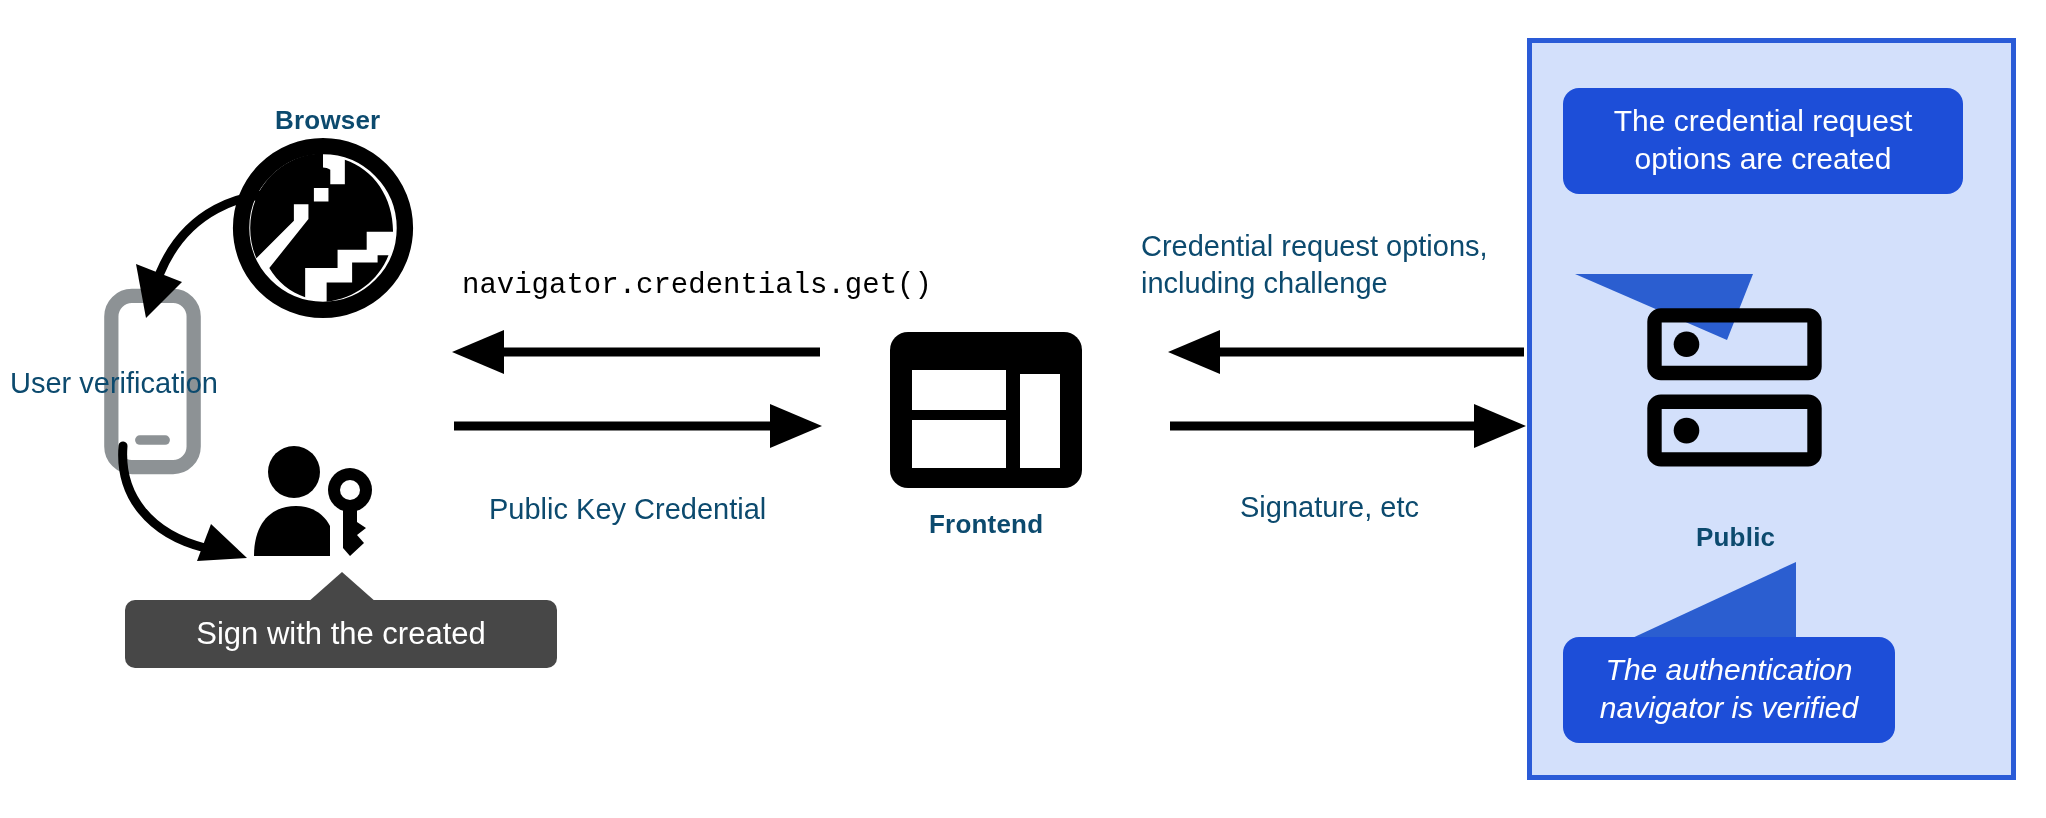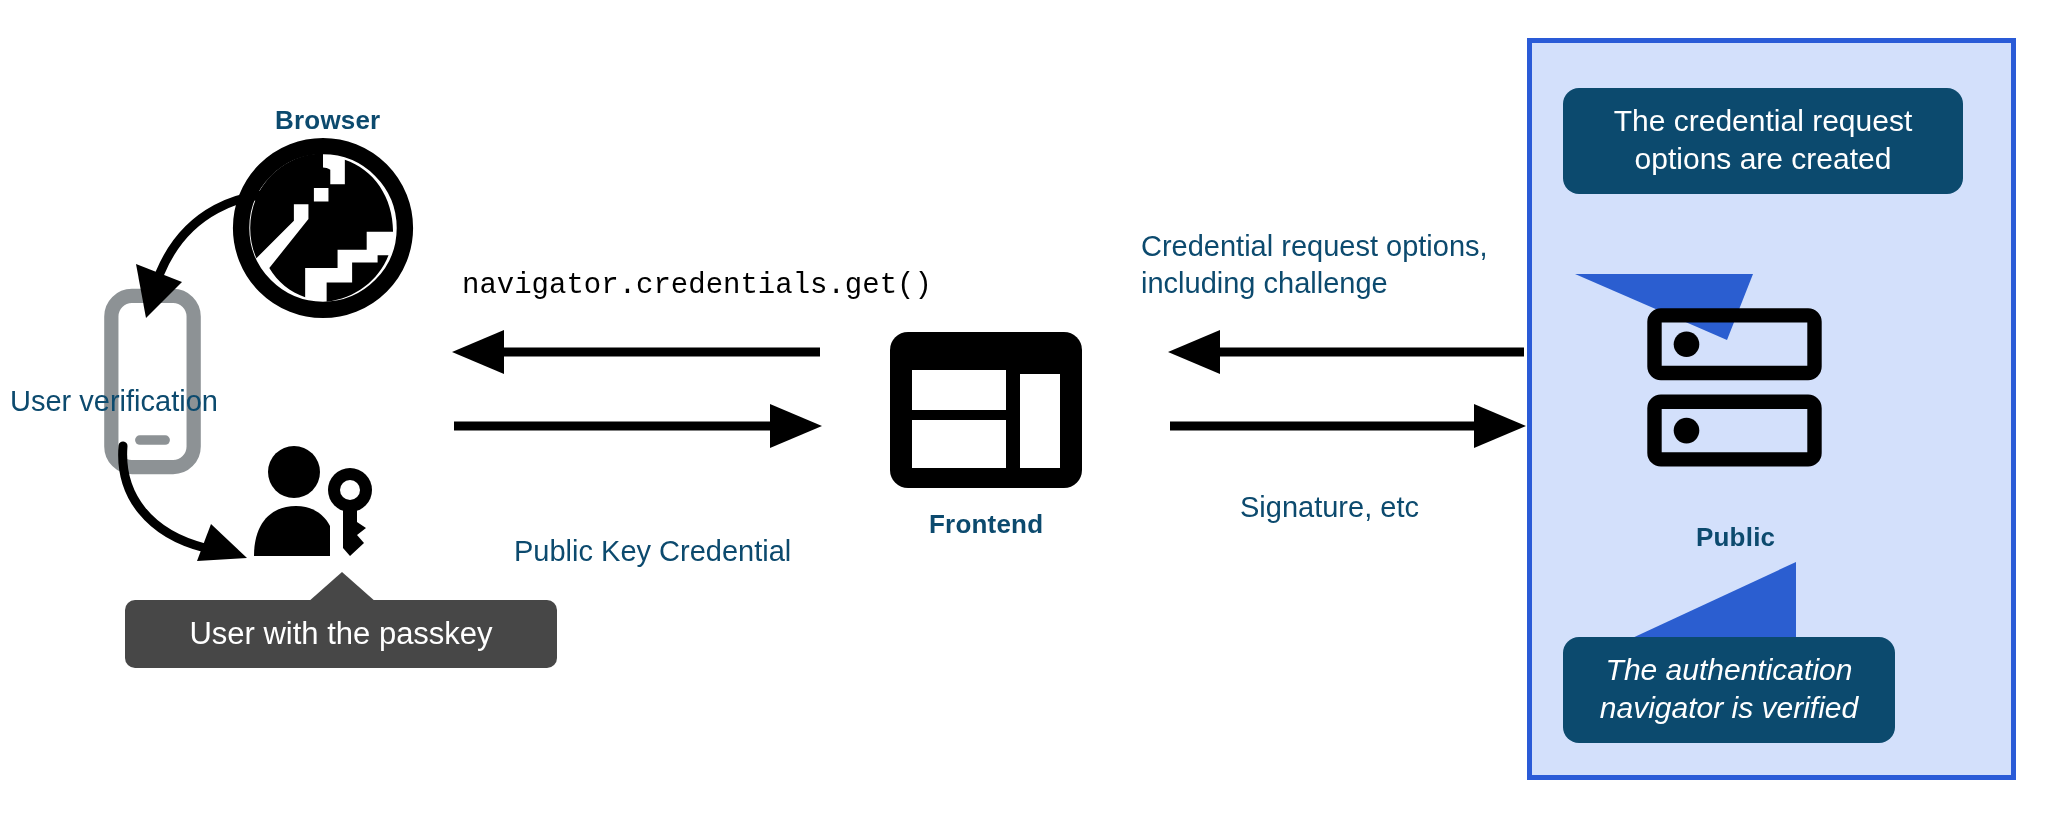--- a/index.html
+++ b/index.html
@@ -46,21 +46,21 @@
     top: 38px;
     width: 489px;
     height: 742px;
     background: #d3e0fb;
     border: 5px solid #2a5bd7;
     box-sizing: border-box;
   }
 
   
   .callout {
-    background: #0c4a6e;
+    background: #1d4ed8;
     border-radius: 16px;
     color: #ffffff;
     font-size: 30px;
     line-height: 1.27;
     text-align: center;
     padding: 14px 20px 16px 20px;
     box-sizing: border-box;
   }
 
   
@@ -123,58 +123,58 @@
     </svg>
   </div>
 
   <div class="abs" style="left:105px; top:438px;">
     <svg width="220" height="140" viewBox="0 0 220 140">
       <path d="M18 8 C 14 58 45 96 100 110" fill="none" stroke="#000" stroke-width="9" stroke-linecap="round"></path>
       <path d="M142 120 L 92 123 L 106 86 Z" fill="#000"></path>
     </svg>
   </div>
 
-  <div class="abs lbl" style="left:10px; top:383px;">User verification</div>
+  <div class="abs lbl" style="left:10px; top:365px;">User verification</div>
 
   <div class="abs" style="left:252px; top:444px;">
     <svg width="130" height="120" viewBox="0 0 130 120">
       <circle cx="42" cy="28" r="26" fill="#000"></circle>
       <path d="M2 112 C 2 78 20 62 44 62 C 60 62 72 70 78 82 L 78 112 Z" fill="#000"></path>
       <circle cx="98" cy="46" r="22" fill="#000"></circle>
       <circle cx="98" cy="46" r="10" fill="#fff"></circle>
       <path d="M91 64 L 105 64 L 105 78 L 114 84 L 105 91 L 112 99 L 98 112 L 91 104 Z" fill="#000"></path>
     </svg>
   </div>
 
   <div class="abs" style="left:287px; top:570px;">
     <svg width="110" height="42" viewBox="0 0 110 42">
       <path d="M12 40 L 55 2 L 98 40 Z" fill="#474747"></path>
     </svg>
   </div>
   <div class="abs" id="passkey-tooltip">
-    <span>User with the passkey</span>
+    <span>Sign with the created</span>
   </div>
 
   <div class="abs lbl-mono" style="left:462px; top:269px;">navigator.credentials.get()</div>
 
   <div class="abs" style="left:452px; top:330px;">
     <svg width="370" height="44" viewBox="0 0 370 44">
       <line x1="40" y1="22" x2="368" y2="22" stroke="#000" stroke-width="9"></line>
       <path d="M0 22 L 52 0 L 52 44 Z" fill="#000"></path>
     </svg>
   </div>
 
   <div class="abs" style="left:452px; top:404px;">
     <svg width="370" height="44" viewBox="0 0 370 44">
       <line x1="2" y1="22" x2="330" y2="22" stroke="#000" stroke-width="9"></line>
       <path d="M370 22 L 318 0 L 318 44 Z" fill="#000"></path>
     </svg>
   </div>
 
-  <div class="abs lbl" style="left:514px; top:491px;margin-top:42px;">Public Key Credential</div>
+  <div class="abs lbl" style="left:489px; top:491px;">Public Key Credential</div>
 
   <div class="abs" style="left:888px; top:330px;">
     <svg width="196" height="160" viewBox="0 0 98 80">
       <rect x="1" y="1" width="96" height="78" rx="9" ry="9" fill="#000"></rect>
       <rect x="12" y="20" width="47" height="20" fill="#fff"></rect>
       <rect x="12" y="45" width="47" height="24" fill="#fff"></rect>
       <rect x="66" y="22" width="20" height="47" fill="#fff"></rect>
     </svg>
   </div>
   <div class="abs lbl lbl-bold" style="left:929px; top:508px;">Frontend</div>

